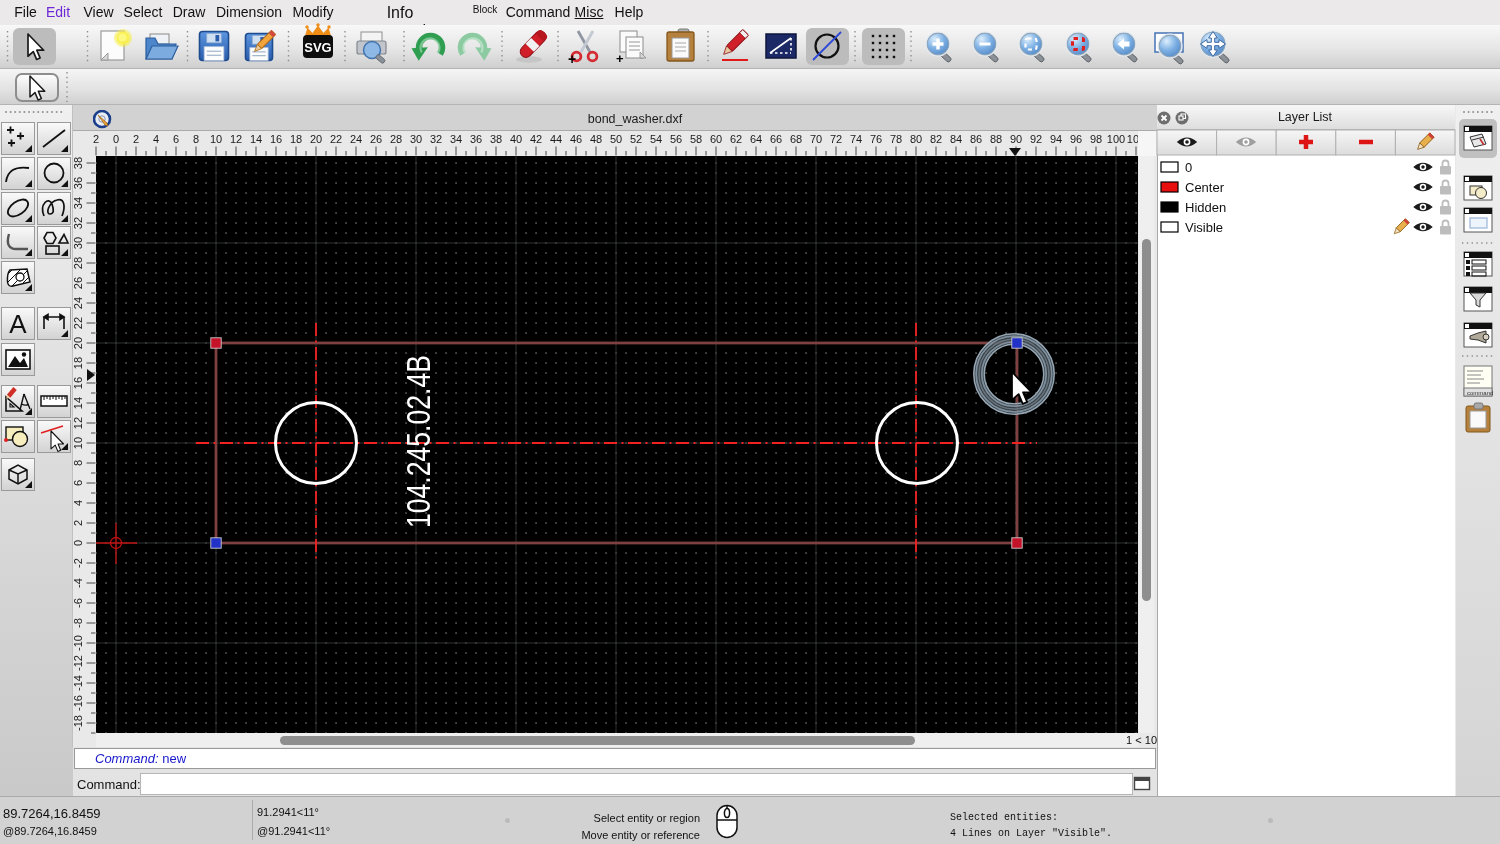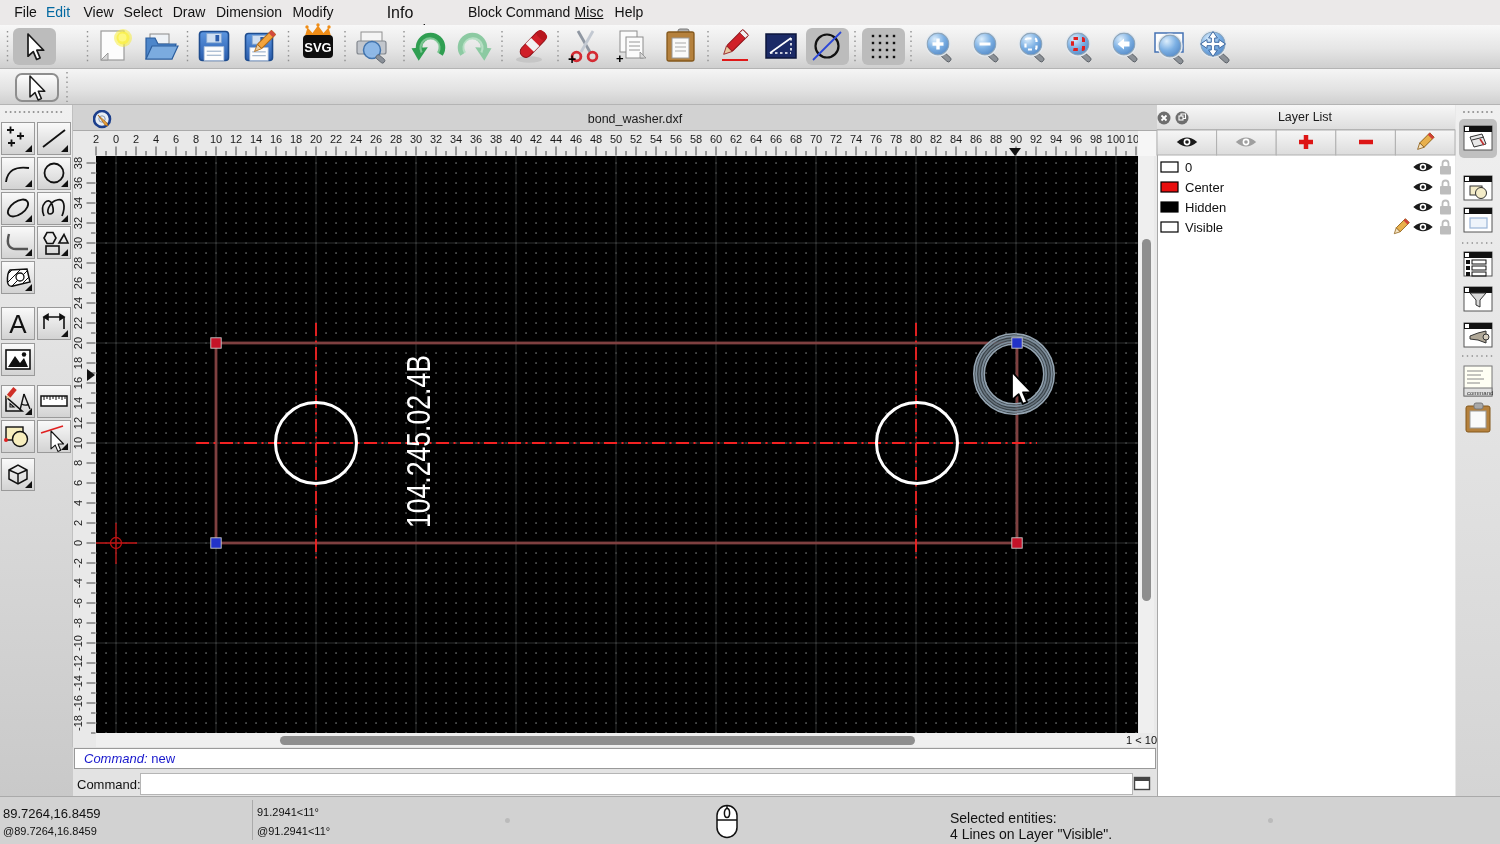--- a/index.html
+++ b/index.html
@@ -2,30 +2,30 @@
 <html><head><meta charset="utf-8"><style>
 *{margin:0;padding:0;box-sizing:border-box;font-family:"Liberation Sans",sans-serif;}
 html,body{width:1500px;height:844px;overflow:hidden;background:#e9e9e9;}
 .abs{position:absolute;}
 #app{position:relative;width:1500px;height:844px;}
 </style></head><body>
 <div id="app">
 
 <div class="abs" style="left:0;top:0;width:1500px;height:25px;background:#ebe9e9;"></div>
 <div class="abs" style="left:25.5px;top:3.5px;transform:translateX(-50%);font-size:14px;color:#111;white-space:nowrap;">File</div>
-<div class="abs" style="left:58px;top:3.5px;transform:translateX(-50%);font-size:14px;color:#0369a1;white-space:nowrap;">Edit</div>
+<div class="abs" style="left:58px;top:3.5px;transform:translateX(-50%);font-size:14px;color:#6d28d9;white-space:nowrap;">Edit</div>
 <div class="abs" style="left:98.5px;top:3.5px;transform:translateX(-50%);font-size:14px;color:#111;white-space:nowrap;">View</div>
 <div class="abs" style="left:143px;top:3.5px;transform:translateX(-50%);font-size:14px;color:#111;white-space:nowrap;">Select</div>
 <div class="abs" style="left:189px;top:3.5px;transform:translateX(-50%);font-size:14px;color:#111;white-space:nowrap;">Draw</div>
 <div class="abs" style="left:249px;top:3.5px;transform:translateX(-50%);font-size:14px;color:#111;white-space:nowrap;">Dimension</div>
 <div class="abs" style="left:313px;top:3.5px;transform:translateX(-50%);font-size:14px;color:#111;white-space:nowrap;">Modify</div>
 <div class="abs" style="left:361.5px;top:3.5px;transform:translateX(-50%);font-size:14px;color:#111;white-space:nowrap;margin-top:33px;">Snap</div>
 <div class="abs" style="left:400px;top:3.5px;transform:translateX(-50%);font-size:16px;color:#111;white-space:nowrap;">Info</div>
 <div class="abs" style="left:440px;top:21px;transform:translateX(-50%);font-size:14px;color:#111;white-space:nowrap;">Layer</div>
-<div class="abs" style="left:485px;top:3.5px;transform:translateX(-50%);font-size:14px;color:#111;white-space:nowrap;">Block</div>
+<div class="abs" style="left:485px;top:3.5px;transform:translateX(-50%);font-size:10px;color:#111;white-space:nowrap;">Block</div>
 <div class="abs" style="left:538px;top:3.5px;transform:translateX(-50%);font-size:14px;color:#111;white-space:nowrap;">Command</div>
 <div class="abs" style="left:589px;top:3.5px;transform:translateX(-50%);font-size:14px;color:#111;white-space:nowrap;text-decoration:underline;">Misc</div>
 <div class="abs" style="left:629px;top:3.5px;transform:translateX(-50%);font-size:14px;color:#111;white-space:nowrap;">Help</div>
 <div class="abs" style="left:0;top:25px;width:1500px;height:44px;background:linear-gradient(#f8f8f8,#e6e6e6 55%,#cfcfcf);border-bottom:1px solid #b4b4b4;"></div>
 <svg class="abs" style="left:0;top:0;" width="1500" height="70" viewBox="0 0 1500 70">
       <defs>
         <linearGradient id="gblue" x1="0" y1="0" x2="0" y2="1">
           <stop offset="0" stop-color="#5c96e0"></stop>
           <stop offset="1" stop-color="#2a5cac"></stop>
         </linearGradient>
@@ -840,34 +840,35 @@
         <line x1="1467" y1="383" x2="1480" y2="383"></line>
       </g>
       <rect x="1464" y="388" width="28" height="8" fill="#e0e0e0" stroke="#777"></rect>
       <text x="1467" y="394.5" font-size="6" fill="#333" font-family="Liberation Sans">command</text>
       <rect x="1466" y="406" width="24" height="26" rx="2" fill="#b5813d" stroke="#84581c"></rect>
       <rect x="1474" y="403" width="9" height="6" rx="2" fill="#a8a8a8" stroke="#787878"></rect>
       <rect x="1470" y="411" width="16" height="17" fill="#fafafa" stroke="#999"></rect>
     </svg>
 <div class="abs" style="left:73px;top:747px;width:1084px;height:49px;background:#e3e3e3;"></div>
 <div class="abs" style="left:74px;top:748px;width:1082px;height:21px;background:#fff;border:1px solid #999;"></div>
-<div class="abs" style="left:84px;top:751px;font-size:13px;color:#1818cc;"><i>Command:</i> new</div>
+<div class="abs" style="left:95px;top:751px;font-size:13px;color:#1818cc;"><i>Command:</i> new</div>
 <div class="abs" style="left:77px;top:777px;font-size:13px;color:#111;">Command:</div>
 <div class="abs" style="left:140px;top:772.5px;width:993px;height:22px;background:#fff;border:1px solid #b5b5b5;"></div>
 <svg class="abs" style="left:1133px;top:776px" width="19" height="16" viewBox="0 0 19 16">
       <rect x="1.5" y="1.5" width="15" height="12" fill="#fff" stroke="#444" stroke-width="1.4"></rect>
       <rect x="1.5" y="1.5" width="15" height="3.5" fill="#444"></rect>
     </svg>
 <div class="abs" style="left:0;top:796px;width:1500px;height:48px;background:#d2d2d2;border-top:1px solid #aaa;"></div>
 <div class="abs" style="left:3px;top:806px;font-size:13px;color:#111;">89.7264,16.8459</div>
     <div class="abs" style="left:3px;top:825px;font-size:11px;color:#111;">@89.7264,16.8459</div>
     <div class="abs" style="left:252px;top:800px;width:1px;height:40px;background:#aaa;"></div>
     <div class="abs" style="left:257px;top:806px;font-size:11px;color:#111;">91.2941&lt;11°</div>
     <div class="abs" style="left:257px;top:825px;font-size:11px;color:#111;">@91.2941&lt;11°</div>
     <div class="abs" style="left:505px;top:818px;width:5px;height:5px;border-radius:3px;background:#bbb;"></div>
+    <div class="abs" style="left:400px;top:810px;width:300px;text-align:right;font-size:11px;color:#111;line-height:17px;">Select entity or region<br>Move entity or reference</div>
     <svg class="abs" style="left:715px;top:804px" width="25" height="36" viewBox="0 0 25 36">
       <rect x="2" y="1.5" width="20" height="32" rx="10" fill="#fff" stroke="#111" stroke-width="1.5"></rect>
       <line x1="12" y1="1.5" x2="12" y2="13" stroke="#111" stroke-width="1.5"></line>
       <ellipse cx="12" cy="9" rx="2.6" ry="4.5" fill="#fff" stroke="#111" stroke-width="1.5"></ellipse>
       <line x1="2" y1="16" x2="22" y2="16" stroke="#111" stroke-width="1.5"></line>
     </svg>
-    <div class="abs" style="left:950px;top:810px;font-size:14px;color:#111;line-height:16px;">Selected entities:<br>4 Lines on Layer "Visible".</div>
+    <div class="abs" style="left:950px;top:810px;font-size:10px;color:#111;line-height:16px;font-family:Liberation Mono, monospace;">Selected entities:<br>4 Lines on Layer "Visible".</div>
     <div class="abs" style="left:1268px;top:818px;width:5px;height:5px;border-radius:3px;background:#bbb;"></div>
 </div>
 </body></html>

